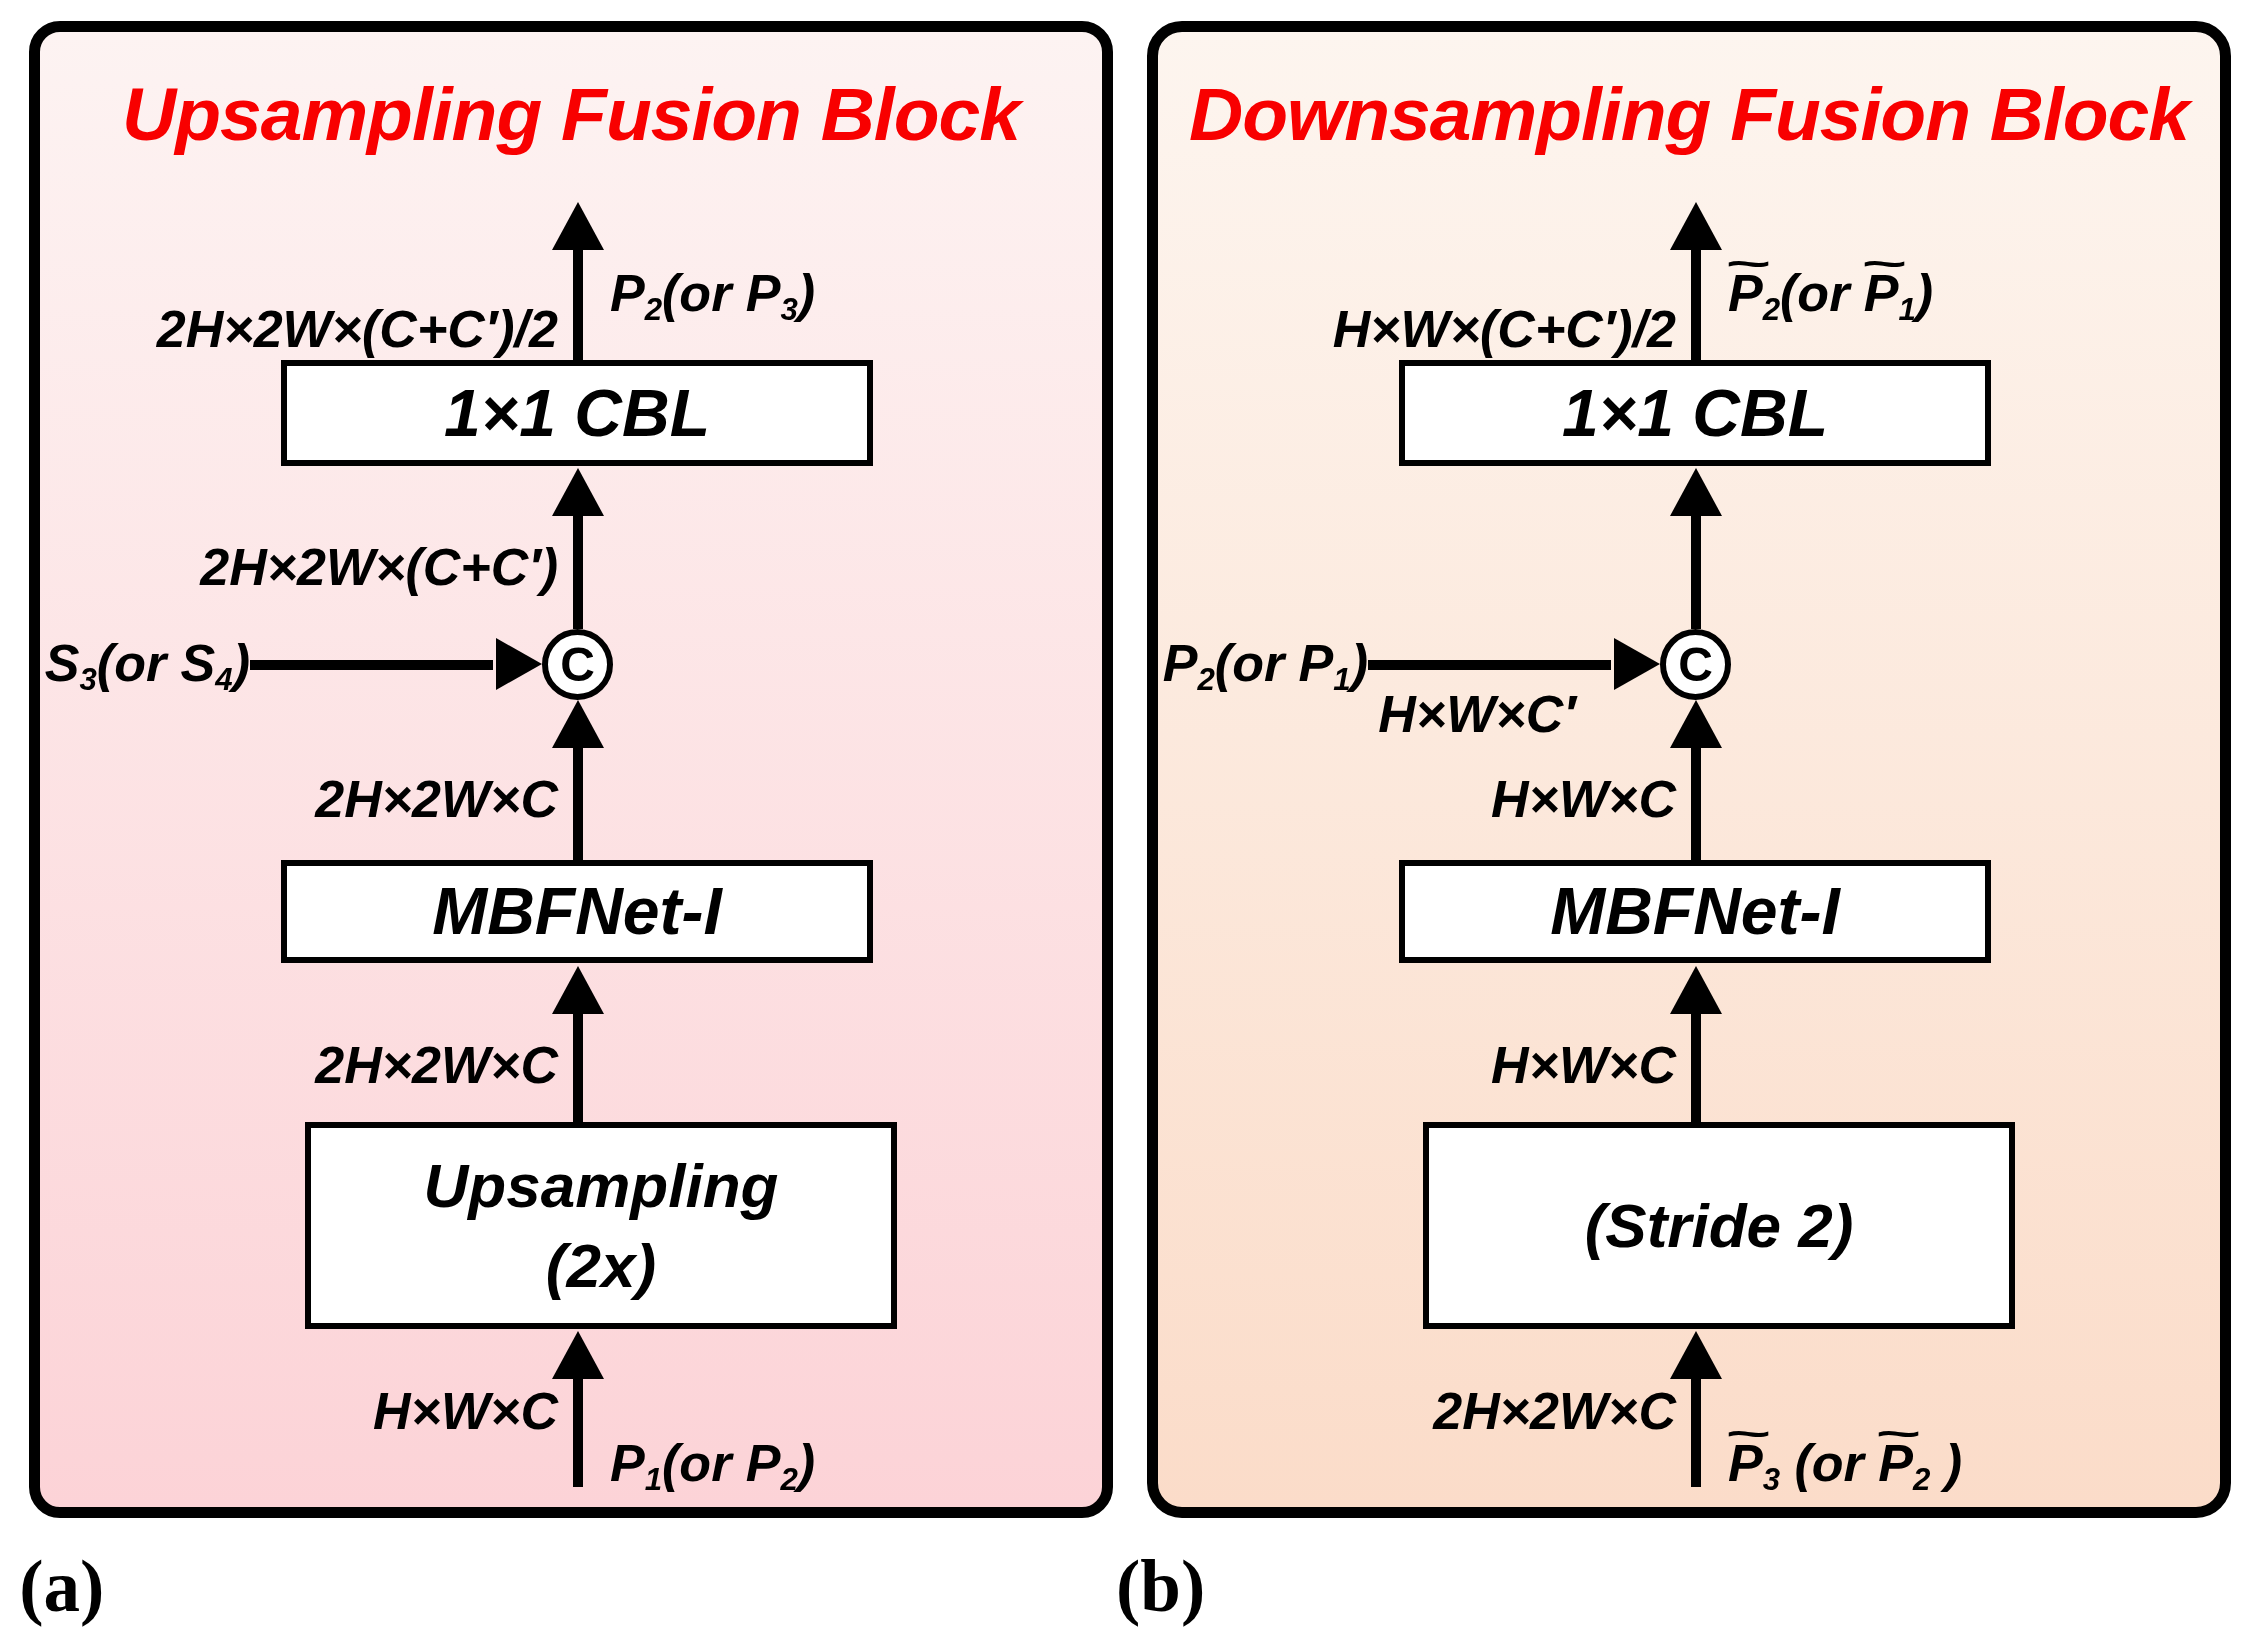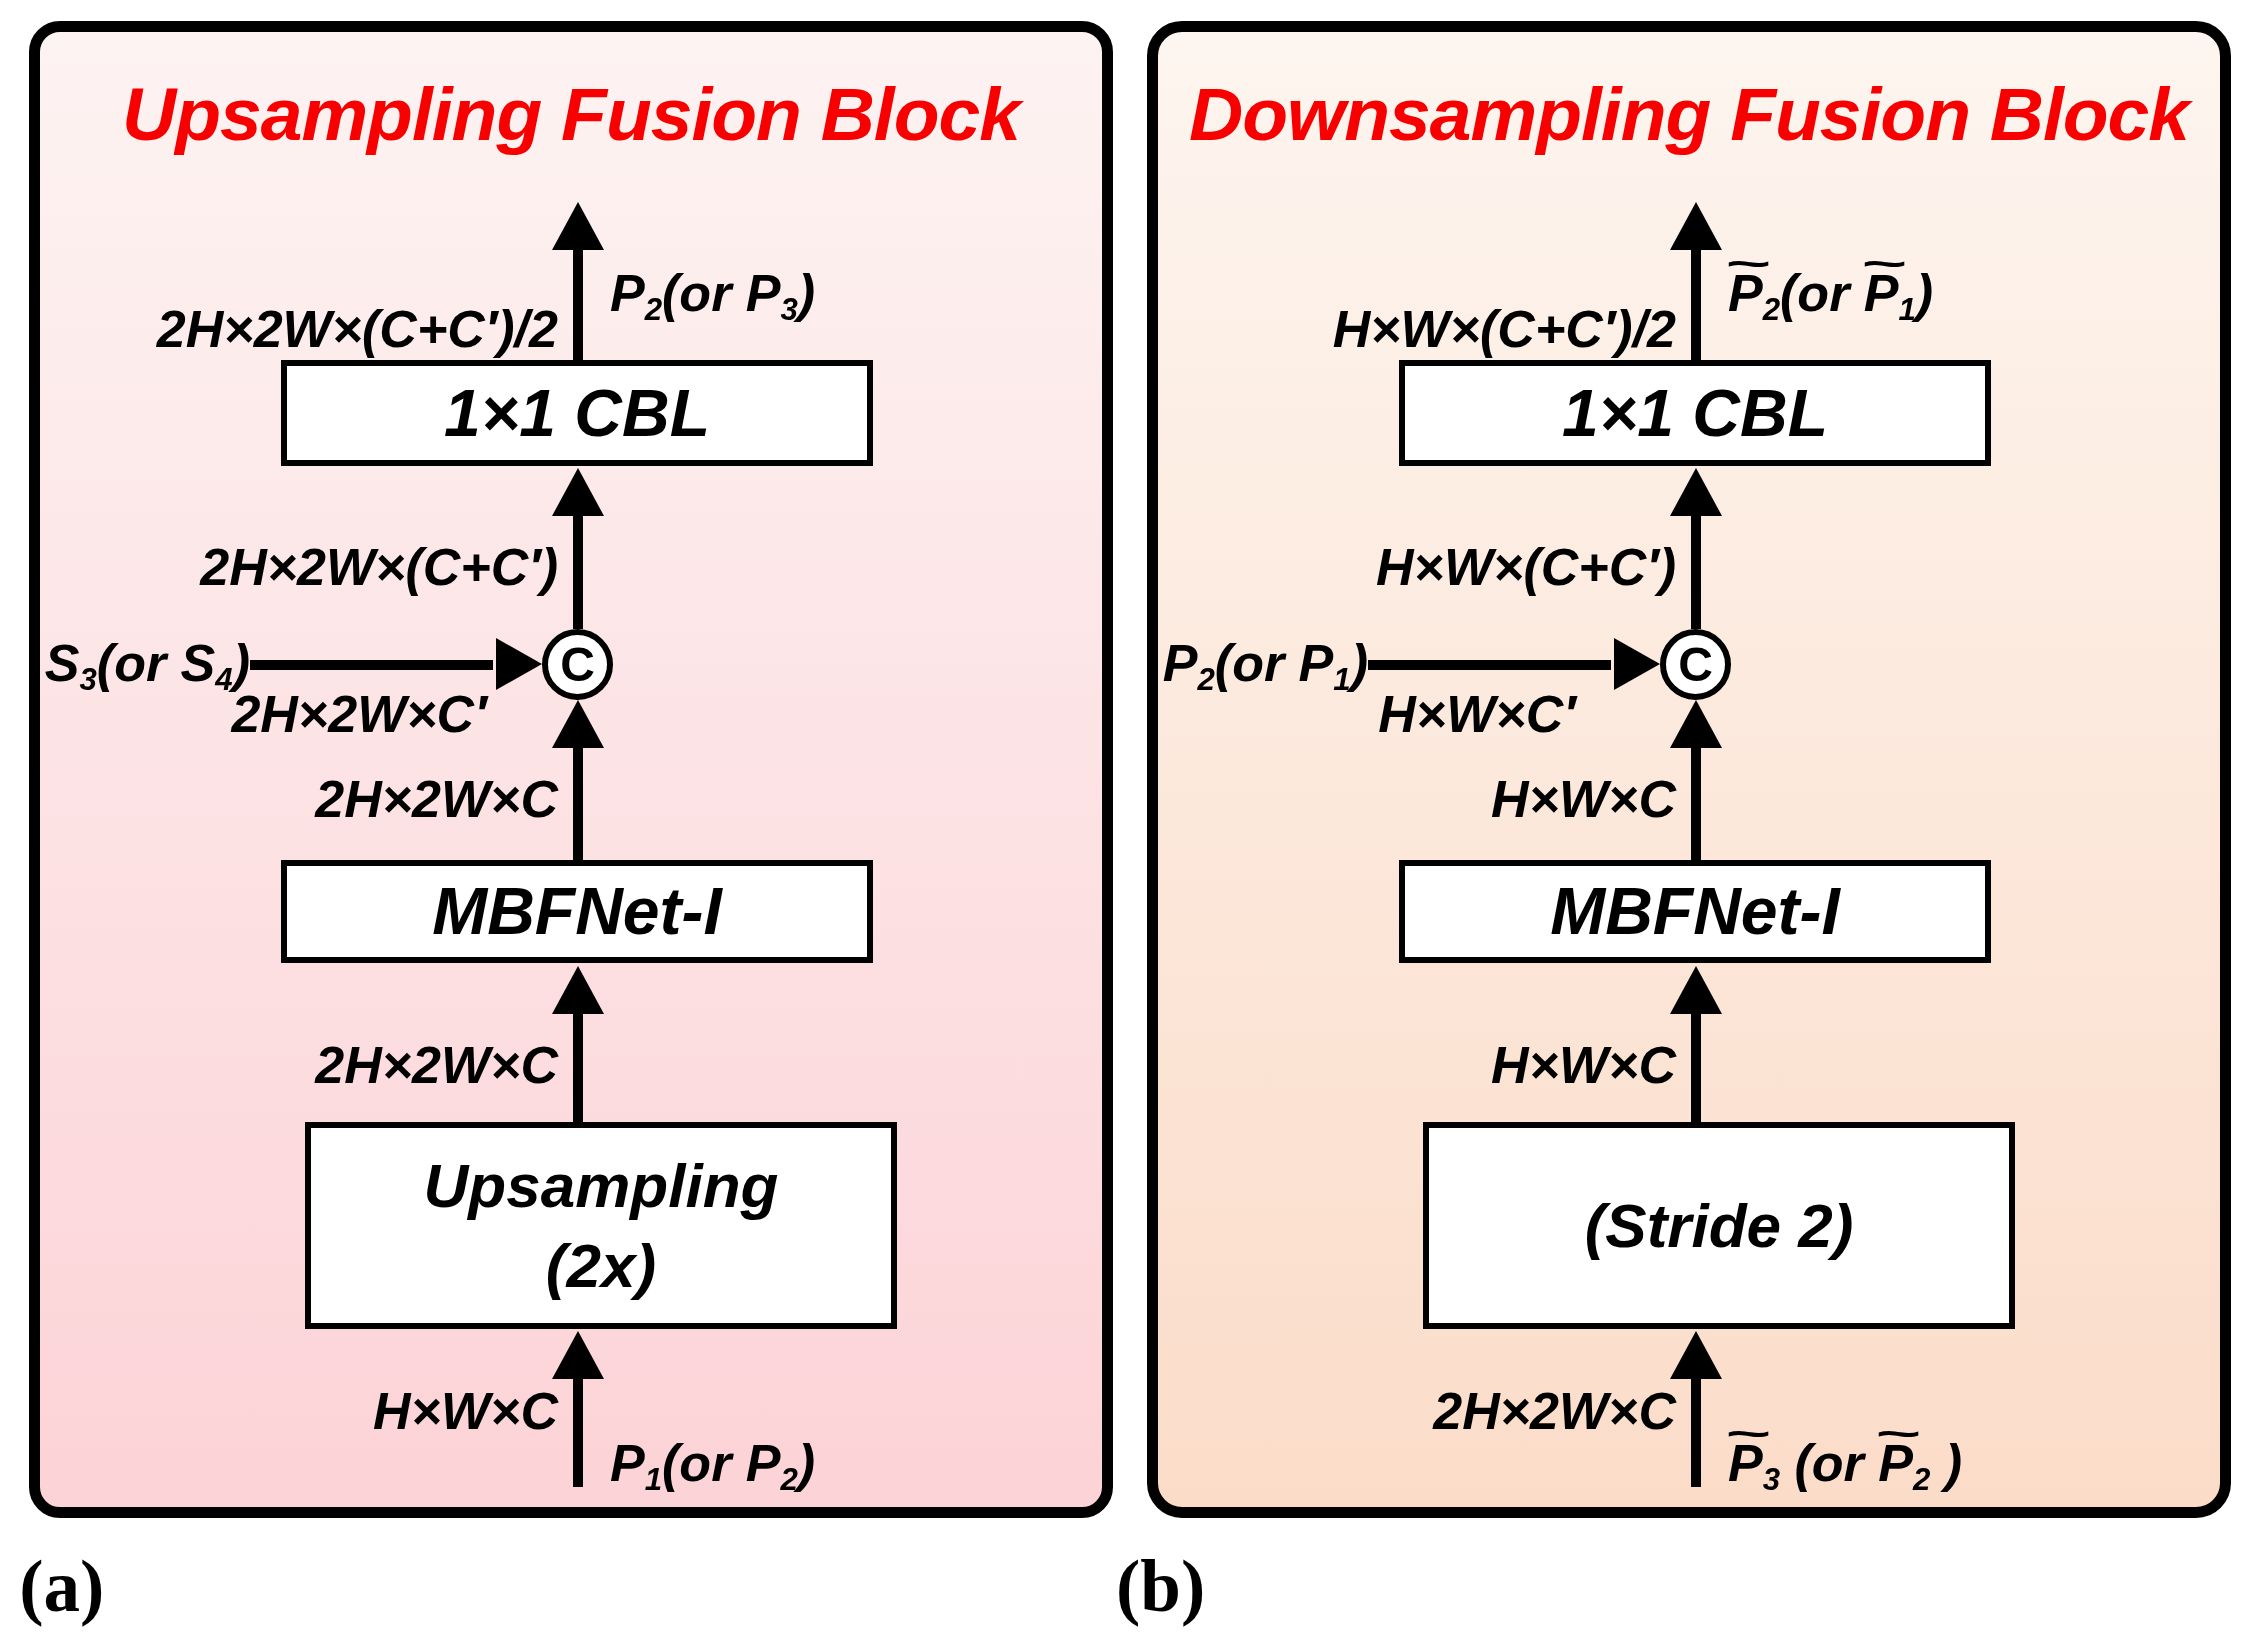--- a/index.html
+++ b/index.html
@@ -104,21 +104,20 @@
     <div class="vline l-mid"></div>
     <div class="lbl dim-r concat-dim">2H×2W×(C+C′)</div>
 
     <div class="cnode">
       <span style="position:static">C</span>
     </div>
 
     <div class="lbl side-label"><span style="position: static;">S</span><span class="sub" style="position: static;">3</span><span style="position: static;">(or </span><span style="position: static;">S</span><span class="sub" style="position: static;">4</span><span style="position: static;">)</span></div>
     <div class="hline side-line"></div>
     <div class="ah-right side-ah"></div>
-    <div class="lbl side-dim">2H×2W×C′</div>
 
     <div class="ah-up a-mbf"></div>
     <div class="vline l-mbf"></div>
     <div class="lbl dim-r mbf-dim">2H×2W×C</div>
 
     <div class="nbox box-mbf">
       <span style="position:static">MBFNet-I</span>
     </div>
 
     <div class="ah-up a-low"></div>
@@ -143,21 +142,20 @@
     <div class="vline l-top"></div>
     <div class="lbl out-label"><span class="tilded" style="position: relative;"><span class="tilde-mark">~</span><span style="position: static;">P</span></span><span class="sub" style="position: static;">2</span><span style="position: static;">(or </span><span class="tilded" style="position: relative;"><span class="tilde-mark">~</span><span style="position: static;">P</span></span><span class="sub" style="position: static;">1</span><span style="position: static;">)</span></div>
     <div class="lbl dim-r out-dim">H×W×(C+C′)/2</div>
 
     <div class="nbox box-cbl">
       <span style="position:static">1×1 CBL</span>
     </div>
 
     <div class="ah-up a-mid"></div>
     <div class="vline l-mid"></div>
-    <div class="lbl dim-r concat-dim">H×W×(C+C′)</div>
 
     <div class="cnode">
       <span style="position:static">C</span>
     </div>
 
     <div class="lbl side-label"><span style="position: static;">P</span><span class="sub" style="position: static;">2</span><span style="position: static;">(or </span><span style="position: static;">P</span><span class="sub" style="position: static;">1</span><span style="position: static;">)</span></div>
     <div class="hline side-line"></div>
     <div class="ah-right side-ah"></div>
     <div class="lbl side-dim">H×W×C′</div>
 

